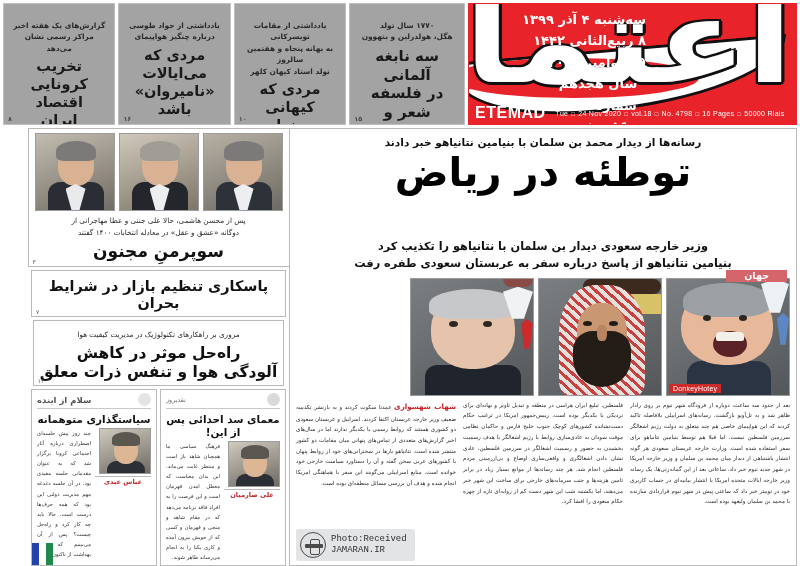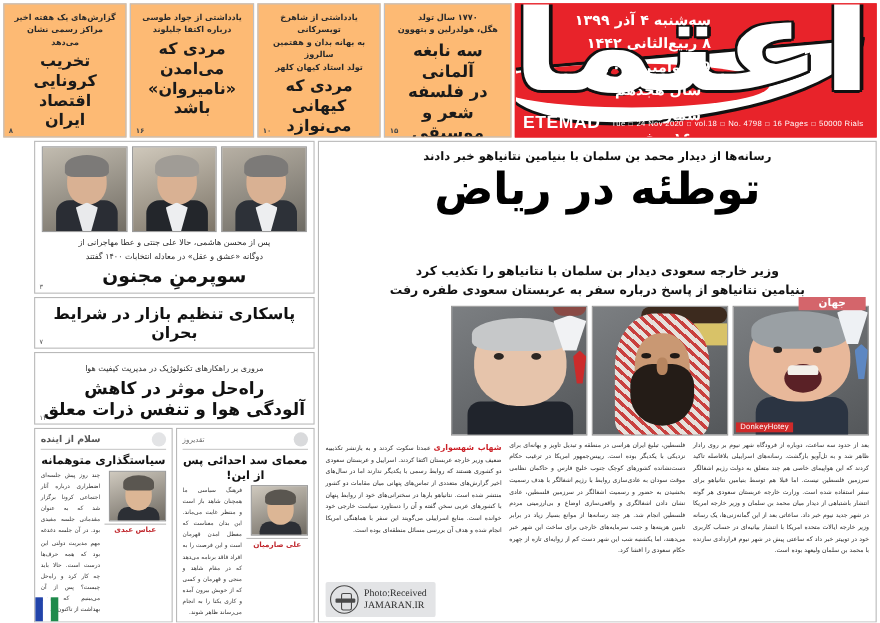--- a/index.html
+++ b/index.html
@@ -61,40 +61,40 @@
     font-family:"Liberation Sans",sans-serif;
   }
   .etemad-meta {
     margin-left:10px; color:#fff; font-size:7px; letter-spacing:0.3px;
     font-family:"Liberation Sans",sans-serif; white-space:nowrap;
   }
   .etemad-meta span.sq { display:inline-block; margin:0 3px; font-size:6px; }
 
   
   .teaser {
-    position:relative; background:#fdba74; border:1px solid #bfc0c2;
-    padding:6px 7px 10px; overflow:hidden;
+    position:relative; background:#a3a3a3; border:1px solid #bfc0c2;
+    padding:16px 7px 10px; overflow:hidden;
   }
   .teaser.t1 { width:135px; }
   .teaser.t2 { width:131px; }
   .teaser.t3 { width:131px; }
   .teaser-kicker { font-size:7.4px; line-height:1.55; color:#2a2a2a; text-align:center; font-weight:bold; }
   .teaser-head {
     font-size:14.5px; font-weight:bold; color:#1a1a1a; line-height:1.24;
     text-align:center; margin-top:4px;
   }
   .teaser.t1 .teaser-head { font-size:15px; }
   .pagenum {
     position:absolute; bottom:1px; left:4px; font-size:6.5px; color:#4a4a4a; font-weight:bold;
   }
 
   
   .body-row { display:flex; gap:3px; margin-top:3px; height:438px; }
   .left-main { width:508px; border:1px solid #b9b9b9; padding:4px 6px; position:relative; overflow:hidden; }
-  .right-col { width:255px; display:flex; flex-direction:column; gap:3px; }
+  .right-col { width:255px; display:flex; flex-direction:column; gap:3px;align-items:center; }
 
   
   .lead-kicker {
     font-size:10.6px; font-weight:bold; text-align:center; color:#111;
     margin:3px 0 2px; letter-spacing:-0.1px;
   }
   .lead-title {
     font-size:40px; font-weight:bold; text-align:center; line-height:1.12;
     margin:2px 0 4px; letter-spacing:-1px; color:#000;
   }
@@ -168,21 +168,21 @@
     position:relative; background:#e1e2e4;
   }
   .badge-circle::before {
     content:""; position:absolute; left:4px; top:11px; width:18px; height:4px;
     background:#4a4a4a; border-radius:1px;
   }
   .badge-circle::after {
     content:""; position:absolute; left:9px; top:6px; width:8px; height:14px;
     border:1.5px solid #4a4a4a; border-radius:2px;
   }
-  .badge-txt { font-size:9px; color:#2e2e2e; line-height:1.25; font-family:Liberation Serif, serif; }
+  .badge-txt { font-size:9px; color:#2e2e2e; line-height:1.25; font-family:Liberation Mono, monospace; }
 
   
   .rc-box { border:1px solid #b9b9b9; padding:4px 6px; position:relative; }
   .trio-photos { display:flex; gap:4px; justify-content:center; }
   .trio-photos .pp { width:80px; height:78px; border:1px solid #9c9c9c; position:relative; overflow:hidden; }
   .pp1 { background:linear-gradient(160deg,#b7b0a4,#6d6a63); }
   .pp2 { background:linear-gradient(160deg,#cfc8bb,#7d7568); }
   .pp3 { background:linear-gradient(160deg,#c2bcb0,#726d64); }
   .pp .h { position:absolute; left:22px; top:12px; width:36px; height:40px; background:#d9b193; border-radius:46%; }
   .pp .hr { position:absolute; left:20px; top:7px; width:40px; height:20px; background:#7c7a78; border-radius:50% 50% 22% 22%; }
@@ -258,39 +258,39 @@
       <div class="teaser-head">
         <div>سه نابغه آلمانی</div>
         <div>در فلسفه</div>
         <div>شعر و موسیقی</div>
       </div>
       <div class="pagenum">۱۵</div>
     </div>
 
     <div class="teaser t2">
       <div class="teaser-kicker">
-        <div>یادداشتی از شاهرخ تویسرکانی</div>
-        <div>به بهانه بدان و هفتمین سالروز</div>
+        <div>یادداشتی از مقامات تویسرکانی</div>
+        <div>به بهانه پنجاه و هفتمین سالروز</div>
         <div>تولد استاد کیهان کلهر</div>
       </div>
       <div class="teaser-head">
         <div>مردی که</div>
         <div>کیهانی می‌نوازد</div>
       </div>
       <div class="pagenum">۱۰</div>
     </div>
 
     <div class="teaser t2">
       <div class="teaser-kicker">
         <div>یادداشتی از جواد طوسی</div>
-        <div>درباره اکتفا جلیلوند</div>
+        <div>درباره چنگیز هواپیمای</div>
       </div>
       <div class="teaser-head">
         <div>مردی که</div>
-        <div>می‌امدن</div>
+        <div>می‌ایالات</div>
         <div>«نامیروان» باشد</div>
       </div>
       <div class="pagenum">۱۶</div>
     </div>
 
     <div class="teaser t3">
       <div class="teaser-kicker">
         <div>گزارش‌های یک هفته اخیر</div>
         <div>مراکز رسمی نشان می‌دهد</div>
       </div>

